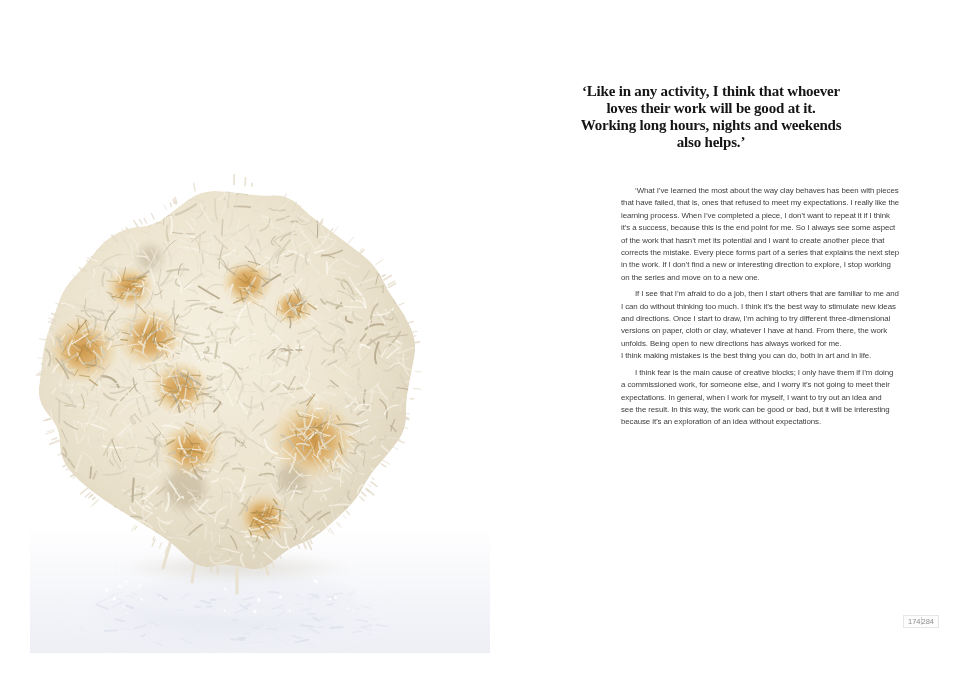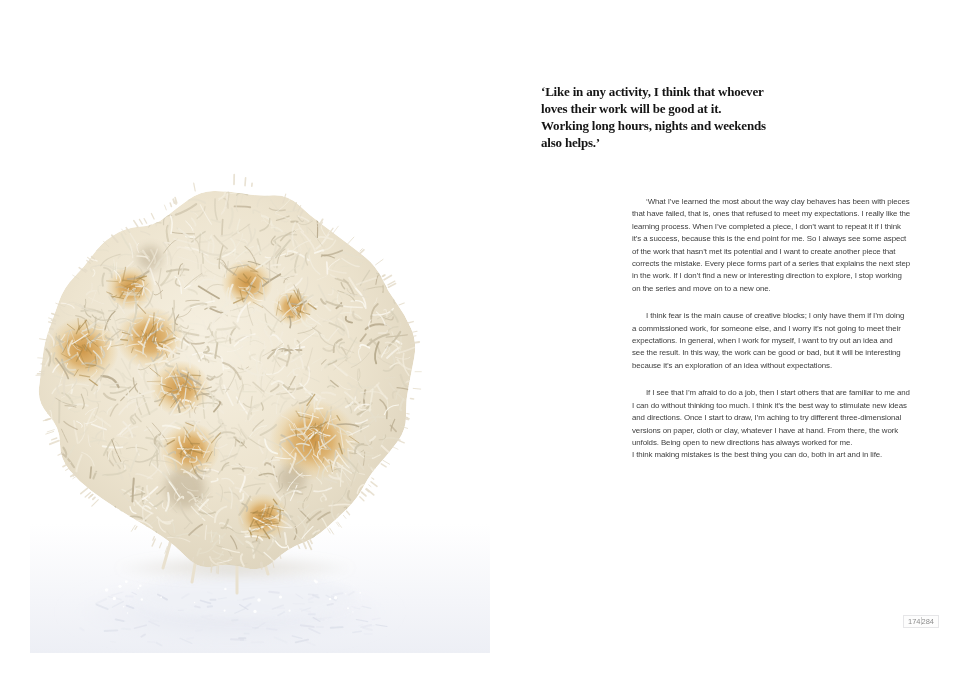--- a/index.html
+++ b/index.html
@@ -8,28 +8,29 @@
     font-family:"Liberation Sans",sans-serif;
   }
   .photo{
     position:absolute;left:30px;top:8px;width:460px;height:645px;
     background:linear-gradient(180deg,#ffffff 0%,#ffffff 80%,#f4f5f9 92%,#edeff5 100%);
   }
   .photo svg{display:block;width:460px;height:645px;}
   .pull-quote{
     position:absolute;left:541px;top:83px;width:340px;
     font-family:"Liberation Serif",serif;font-weight:bold;
-    font-size:13px;line-height:17px;letter-spacing:-0.2px;color:#151515;
+    font-size:15px;line-height:17px;letter-spacing:-0.2px;color:#151515;
     white-space:pre;
+    text-align:center;
   }
   .body-text{
     position:absolute;left:617px;top:181px;width:330px;
     font-size:7.9px;line-height:12.4px;letter-spacing:-0.1px;color:#3e3e3e;
   }
-  .body-text p{margin:15px;text-indent:14px;white-space:pre;}
+  .body-text p{margin:4px;text-indent:14px;white-space:pre;}
   .folio{
     position:absolute;left:903px;top:615px;
     display:flex;gap:0;
     font-size:7.5px;color:#8d8d8d;
     border:1px solid #e6e6e8;background:#fdfdfd;padding:1px 4px;
   }
   .folio .divider{width:1px;height:8px;background:#cfcfcf;}
 </style>
 </head>
 <body>
@@ -1818,30 +1819,30 @@
 
 <div class="body-text">
   <p>‘What I’ve learned the most about the way clay behaves has been with pieces
 that have failed, that is, ones that refused to meet my expectations. I really like the
 learning process. When I’ve completed a piece, I don’t want to repeat it if I think
 it’s a success, because this is the end point for me. So I always see some aspect
 of the work that hasn’t met its potential and I want to create another piece that
 corrects the mistake. Every piece forms part of a series that explains the next step
 in the work. If I don’t find a new or interesting direction to explore, I stop working
 on the series and move on to a new one.</p>
-  <p>I think fear is the main cause of creative blocks; I only have them if I’m doing
-a commissioned work, for someone else, and I worry it’s not going to meet their
-expectations. In general, when I work for myself, I want to try out an idea and
-see the result. In this way, the work can be good or bad, but it will be interesting
-because it’s an exploration of an idea without expectations.</p>
   <p>If I see that I’m afraid to do a job, then I start others that are familiar to me and
 I can do without thinking too much. I think it’s the best way to stimulate new ideas
 and directions. Once I start to draw, I’m aching to try different three-dimensional
 versions on paper, cloth or clay, whatever I have at hand. From there, the work
 unfolds. Being open to new directions has always worked for me.
 I think making mistakes is the best thing you can do, both in art and in life.</p>
+  <p>I think fear is the main cause of creative blocks; I only have them if I’m doing
+a commissioned work, for someone else, and I worry it’s not going to meet their
+expectations. In general, when I work for myself, I want to try out an idea and
+see the result. In this way, the work can be good or bad, but it will be interesting
+because it’s an exploration of an idea without expectations.</p>
 </div>
 
 <div class="folio">
   <span>174</span>
   <span class="divider"></span>
   <span>284</span>
 </div>
 
 </body></html>

